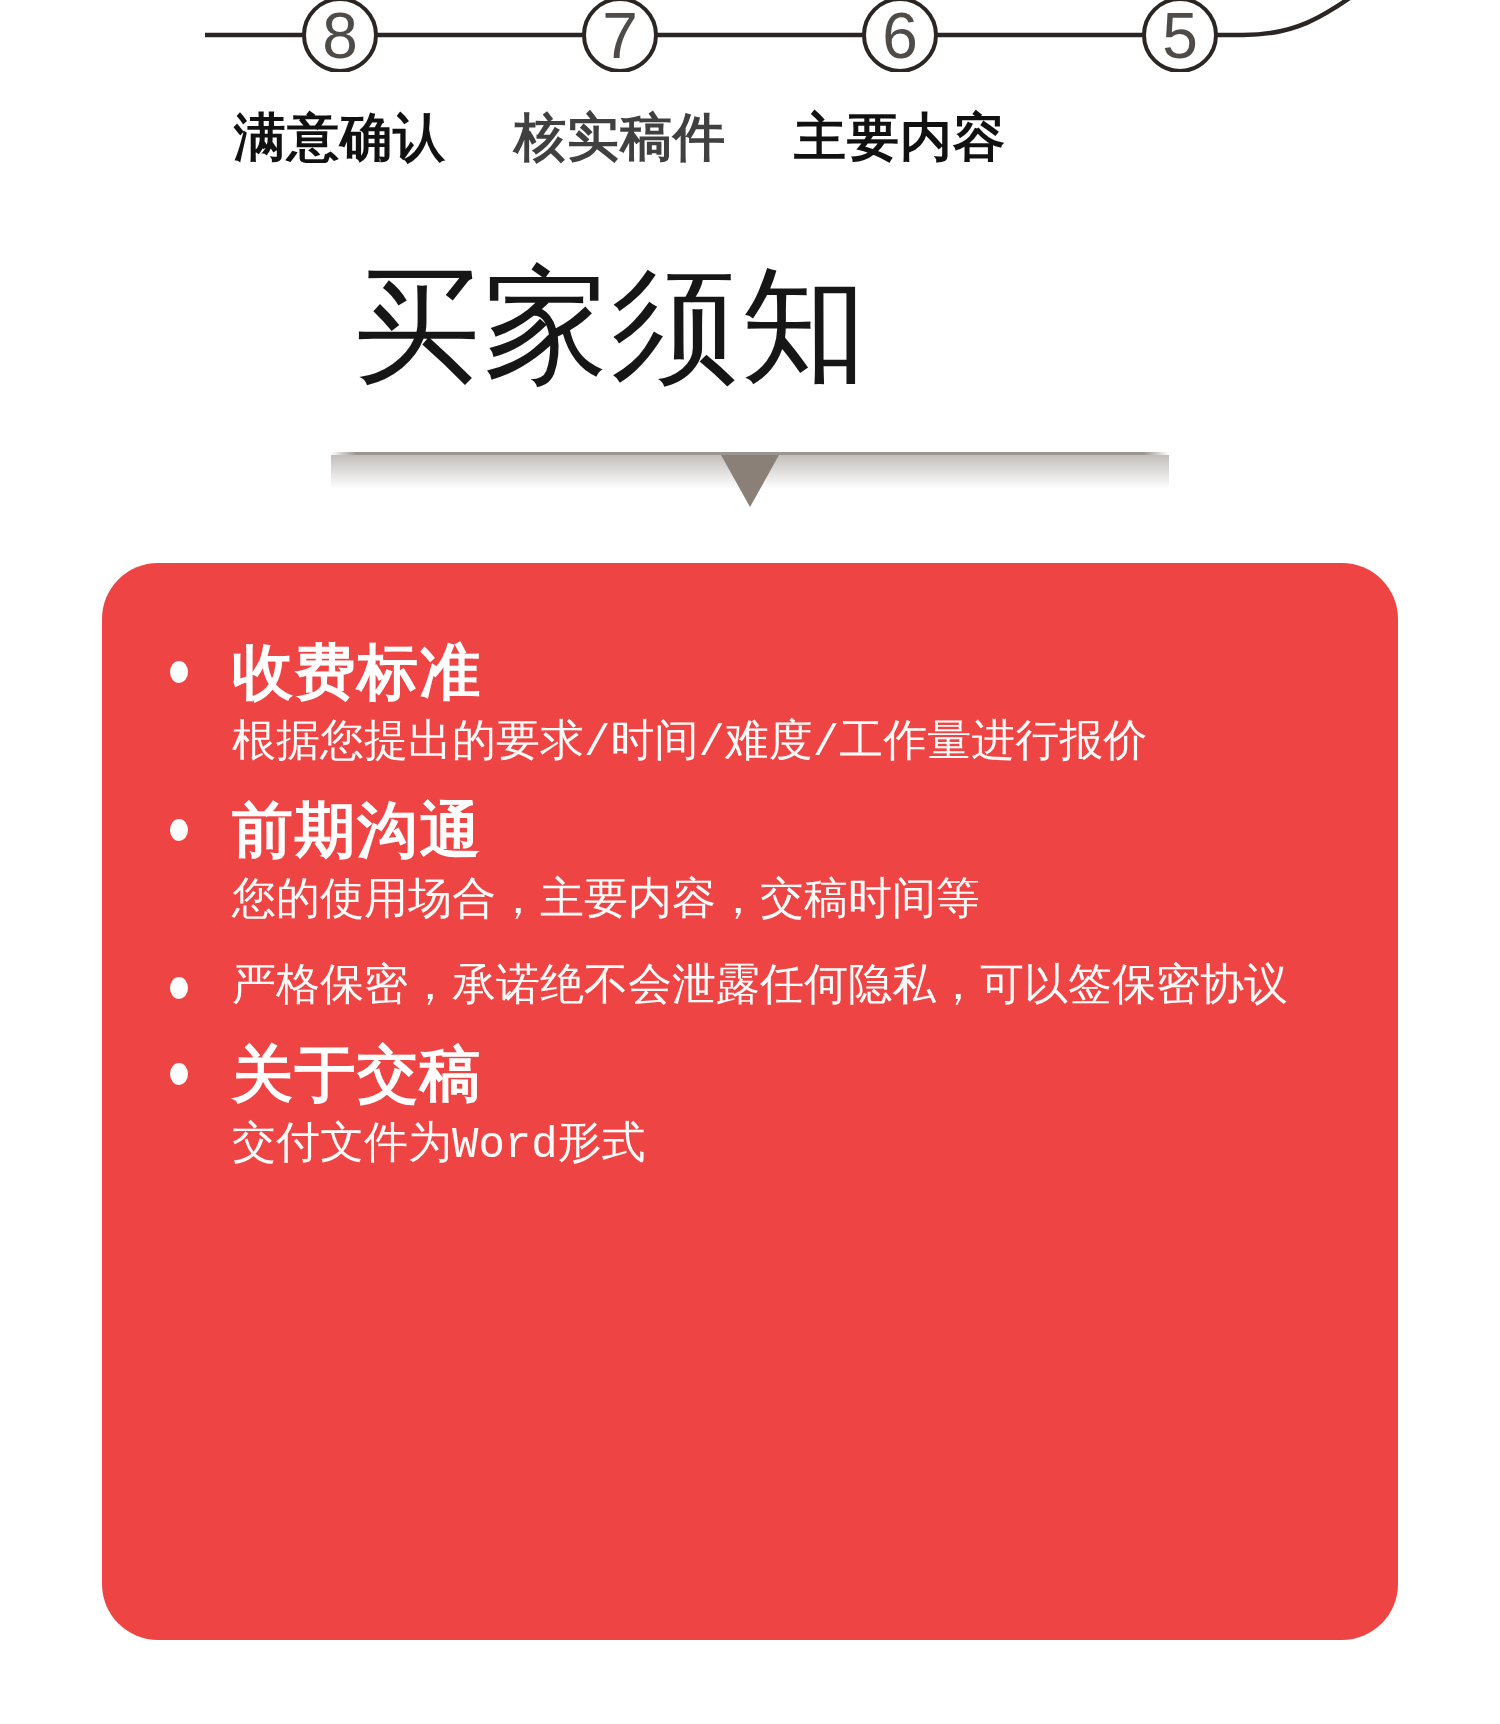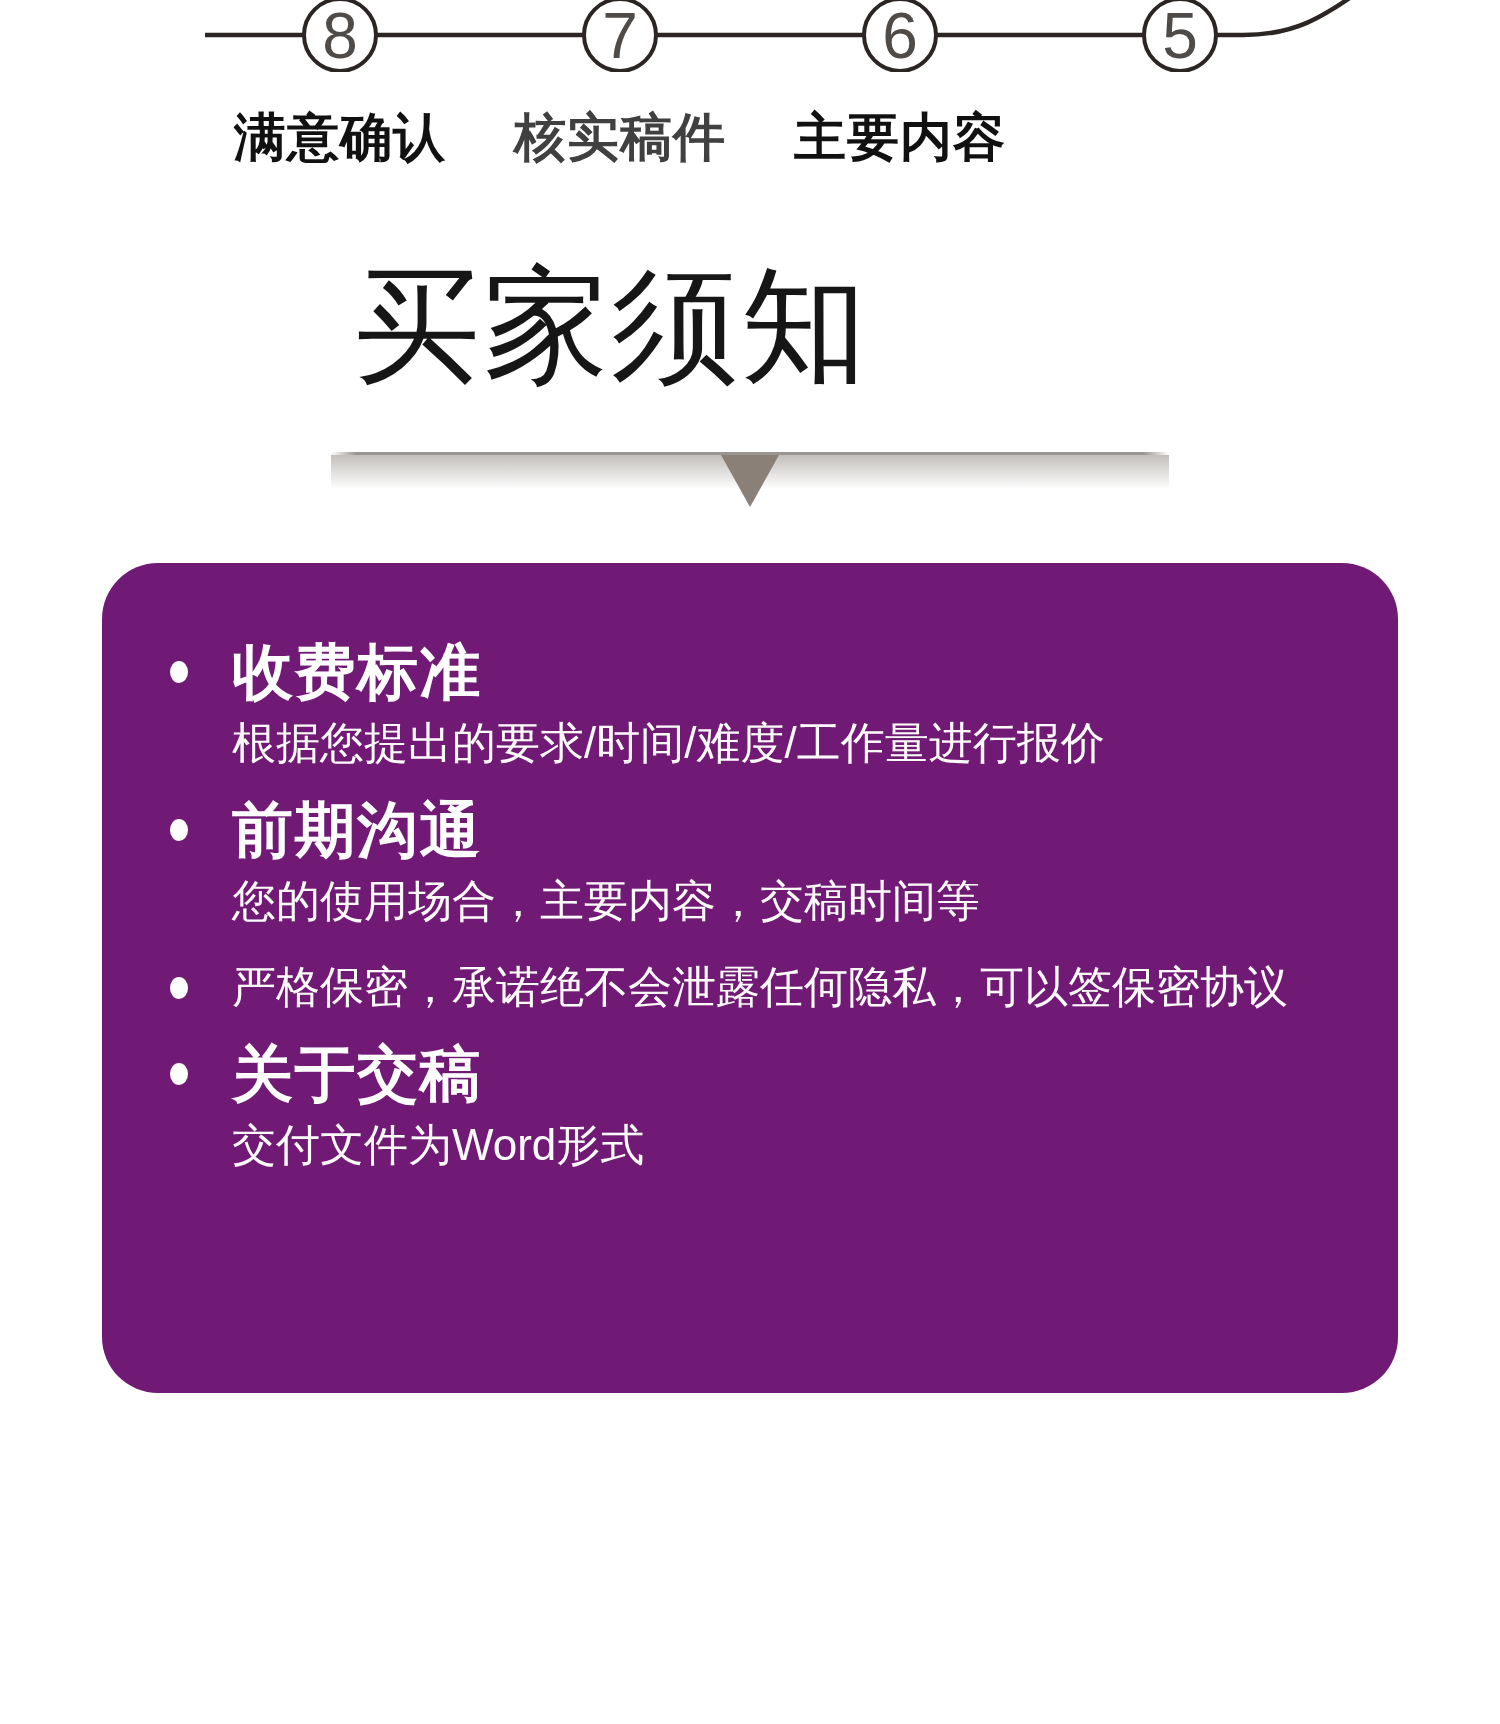--- a/index.html
+++ b/index.html
@@ -62,43 +62,44 @@
     position:absolute;top:3px;left:50%;margin-left:-29px;
     width:0;height:0;
     border-left:29px solid transparent;
     border-right:29px solid transparent;
     border-top:52px solid #8a8077;
   }
 
   
   .notice-panel{
     position:absolute;top:563px;left:102px;
-    width:1296px;height:830px;
+    width:1296px;height:1077px;
     box-sizing:border-box;
-    background:#701a75;
+    background:#ef4444;
     border-radius:56px;
     padding:78px 60px 9px 68px;
     color:#ffffff;
   }
   .notice-item{position:relative;padding-left:62px;margin-bottom:26px;}
   .bullet-dot{
     position:absolute;left:0;top:20px;
     width:18px;height:22px;border-radius:50%;
     background:#ffffff;
   }
   .notice-heading{
     margin:0;
     font-size:61px;font-weight:800;line-height:62px;
     letter-spacing:1.5px;color:#ffffff;
   }
   .notice-body{
     margin:10px 0 0 0;
     max-width:1085px;
     font-size:44px;font-weight:400;line-height:60px;
     color:#fcfbfa;
+    font-family:Liberation Mono, monospace;
   }
 </style>
 </head>
 <body>
 
 <div class="page">
 
   <svg class="flow-svg" viewBox="0 0 1500 72" preserveAspectRatio="none">
     <path class="flow-line" d="M205 35 L1243 35 C1304 35 1328 12 1382 -24"></path>
     <circle class="step-circle" cx="340" cy="35" r="36"></circle>

